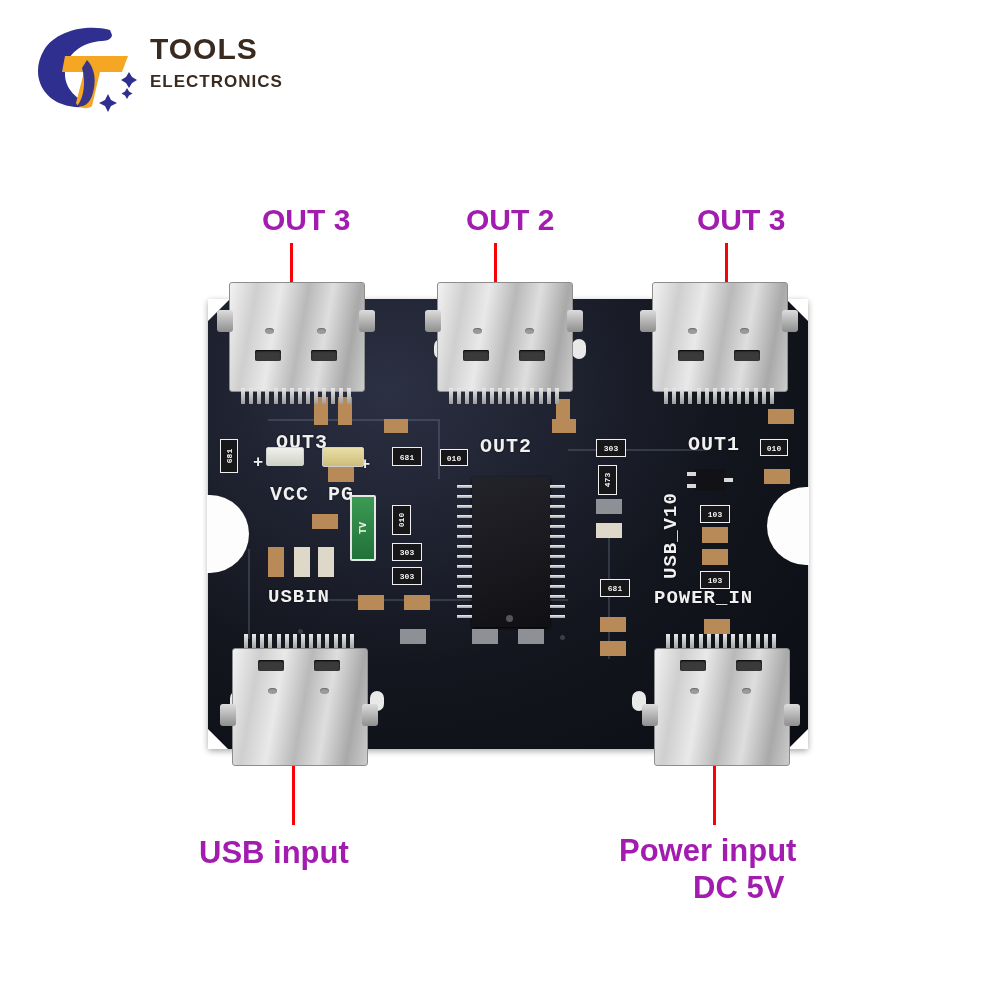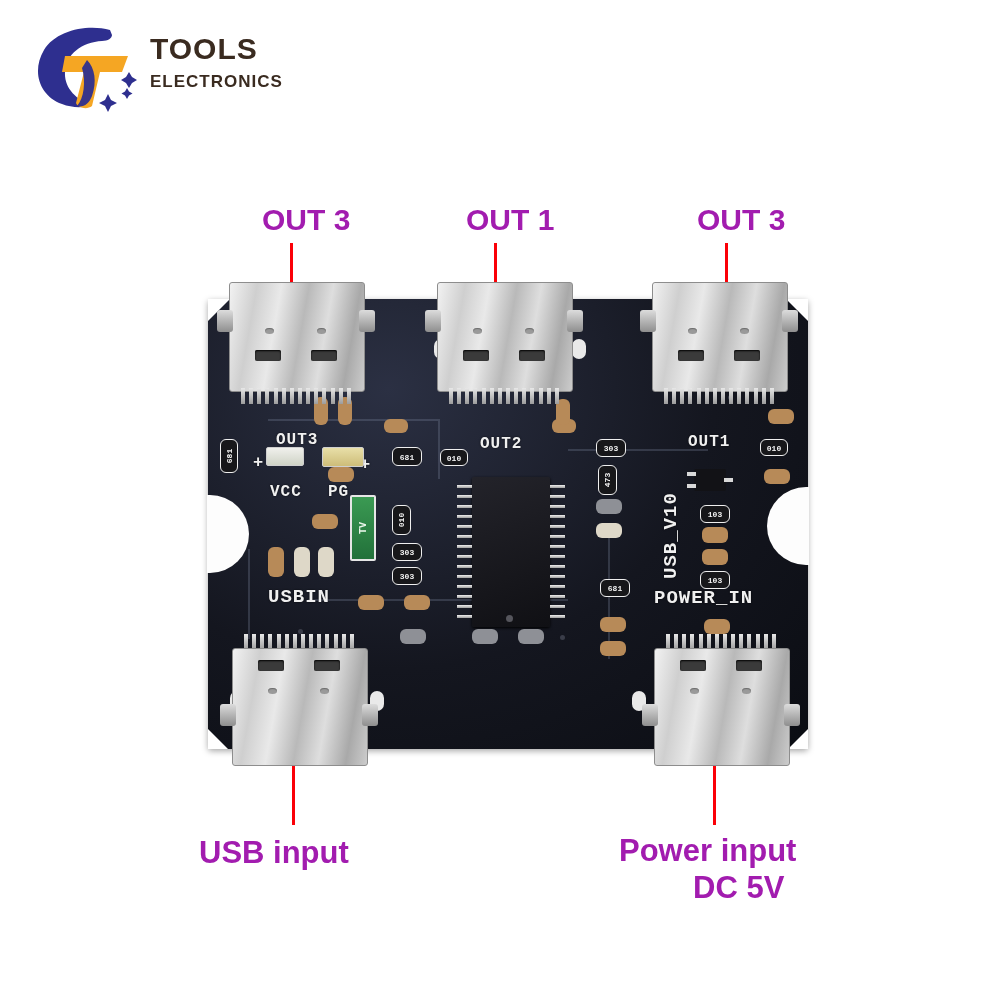--- a/index.html
+++ b/index.html
@@ -70,28 +70,28 @@
      background:linear-gradient(160deg,#8c8c8c,#4d4d4d 40%,#6f6f6f 70%,#3a3a3a);
      border:2px solid #d3d3d3;display:flex;flex-direction:column;
      align-items:center;justify-content:center;}
   #xtal .l1,#xtal .l2{color:#dcdcdc;font-size:12px;letter-spacing:1.2px;
      font-family:"Liberation Mono",monospace;line-height:14px;}
 
   
   .silk{position:absolute;color:#f0f0f0;font-weight:bold;
      font-family:"Liberation Mono",monospace;letter-spacing:1px;
      text-shadow:0 0 2px rgba(0,0,0,.8);}
-  .silk.s20{font-size:16px;}
+  .silk.s20{font-size:20px;}
   .silk.s19{font-size:19px;}
   .silk.plus{font-size:17px;}
   .rot90{transform:rotate(-90deg);transform-origin:left top;}
 
   
   .pad{position:absolute;background:#e9e9e9;border-radius:1px;}
-  .smd{position:absolute;border-radius:6px;}
+  .smd{position:absolute;border-radius:0;}
   .smd.blk{background:#17171a;border:1px solid #efefef;}
   .smd.tan{background:#b78a58;}
   .smd.wht{background:#ded8c8;}
   .smd.gry{background:#8e9096;}
   .smd .mk{position:absolute;left:0;right:0;top:50%;transform:translateY(-50%);
      text-align:center;color:#f3f3f3;font-size:8px;font-weight:bold;
      font-family:"Liberation Mono",monospace;}
   .smd .mk.rot{transform:translateY(-50%) rotate(-90deg);}
   .led{position:absolute;border-radius:2px;border:1px solid #cfcfcf;}
   .led.white{background:linear-gradient(#f0f0ec,#cfd3c6);}
@@ -120,21 +120,21 @@
       <path d="M97 46 l3 5 5 3 -5 3 -3 5 -3-5 -5-3 5-3z"></path>
       <path d="M76 68 l3 6 6 3 -6 3 -3 6 -3-6 -6-3 6-3z"></path>
       <path d="M95 62 l2 3.5 3.5 2 -3.5 2 -2 3.5 -2-3.5 -3.5-2 3.5-2z"></path>
     </g>
   </svg>
   <div class="logo-text" id="logo-tools">TOOLS</div>
   <div class="logo-text" id="logo-elec">ELECTRONICS</div>
 </div>
 
 <div class="callout big" style="left:262px;top:203px;">OUT 3</div>
-<div class="callout big" style="left:466px;top:203px;">OUT 1</div>
+<div class="callout big" style="left:466px;top:203px;">OUT 2</div>
 <div class="callout big" style="left:697px;top:203px;">OUT 3</div>
 
 <div class="callout med" style="left:199px;top:835px;font-size:31px;">USB input</div>
 <div class="callout med" style="left:619px;top:833px;font-size:31px;">Power input</div>
 <div class="callout med" style="left:693px;top:870px;font-size:31px;">DC 5V</div>
 
 <div class="pointer" style="left:290px;top:243px;height:120px;"></div>
 <div class="pointer" style="left:494px;top:243px;height:122px;"></div>
 <div class="pointer" style="left:725px;top:243px;height:106px;"></div>
 <div class="pointer" style="left:292px;top:733px;height:92px;"></div>

